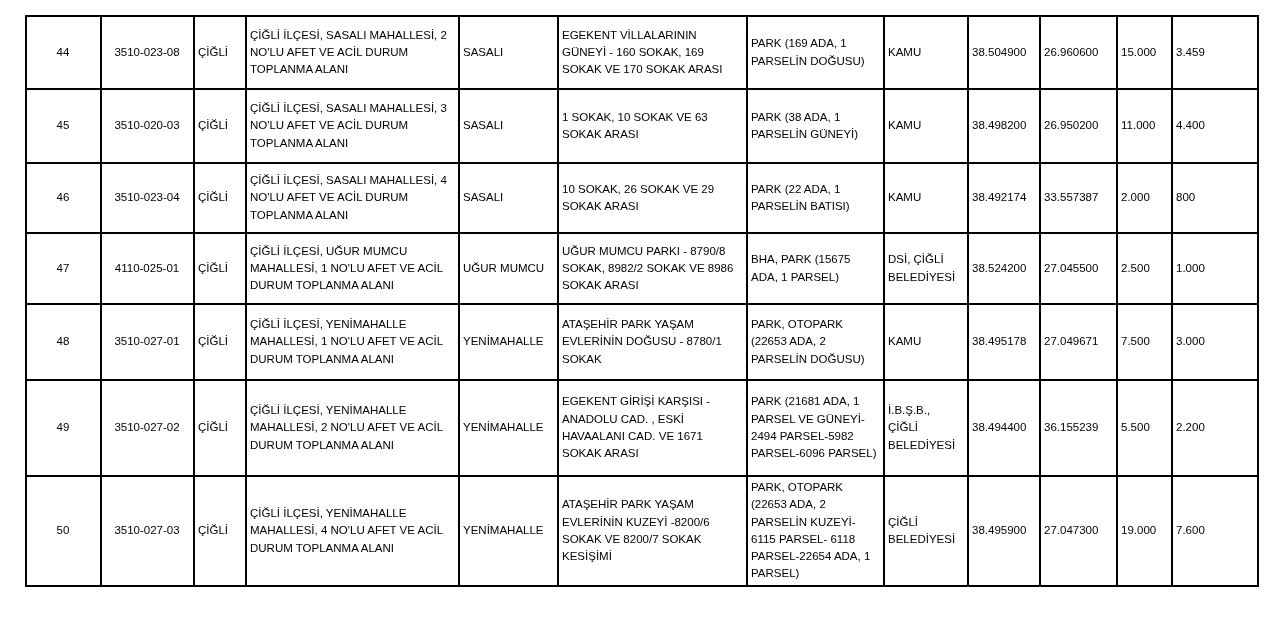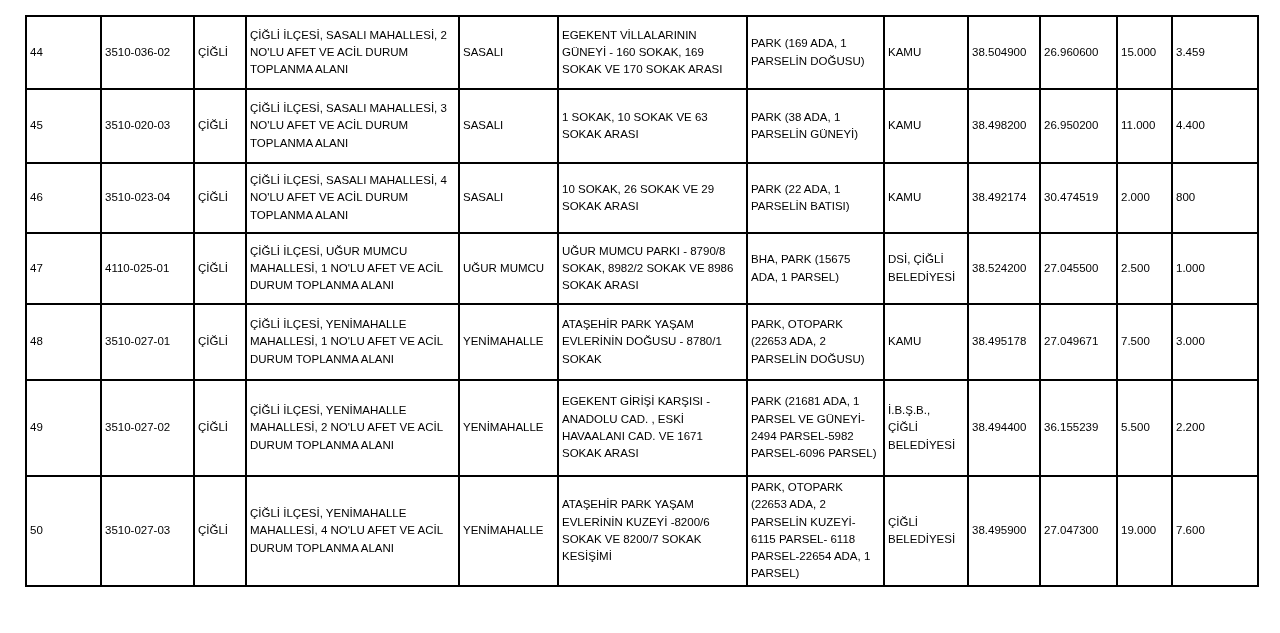--- a/index.html
+++ b/index.html
@@ -29,21 +29,21 @@
     line-height: 17.3px;
   }
   table.data-table td {
     border: 2px solid #000000;
     vertical-align: middle;
     padding: 2px 4px 2px 3px;
     overflow: hidden;
     word-wrap: break-word;
   }
   
-  td.col-no, td.col-code { }
+  td.col-no, td.col-code { text-align: center; }
   td.col-district, td.col-name, td.col-neighborhood,
   td.col-location, td.col-parcel, td.col-ownership { text-align: left; }
   td.col-lat, td.col-lng, td.col-area, td.col-capacity { text-align: left; }
 
   
   tr.r0 { height: 73px; }
   tr.r1 { height: 74px; }
   tr.r2 { height: 70px; }
   tr.r3 { height: 71px; }
   tr.r4 { height: 76px; }
@@ -65,21 +65,21 @@
       <col style="width:137px">
       <col style="width:84px">
       <col style="width:72px">
       <col style="width:77px">
       <col style="width:55px">
       <col style="width:86px">
     </colgroup>
     <tbody id="table-body">
         <tr class="r0">
           <td class="col-no">44</td>
-          <td class="col-code">3510-036-02</td>
+          <td class="col-code">3510-023-08</td>
           <td class="col-district">ÇİĞLİ</td>
           <td class="col-name">ÇİĞLİ İLÇESİ, SASALI MAHALLESİ, 2 NO'LU AFET VE ACİL DURUM TOPLANMA ALANI</td>
           <td class="col-neighborhood">SASALI</td>
           <td class="col-location">EGEKENT VİLLALARININ GÜNEYİ - 160 SOKAK, 169 SOKAK VE 170 SOKAK ARASI</td>
           <td class="col-parcel">PARK (169 ADA, 1 PARSELİN DOĞUSU)</td>
           <td class="col-ownership">KAMU</td>
           <td class="col-lat">38.504900</td>
           <td class="col-lng">26.960600</td>
           <td class="col-area">15.000</td>
           <td class="col-capacity">3.459</td>
@@ -101,21 +101,21 @@
         <tr class="r2">
           <td class="col-no">46</td>
           <td class="col-code">3510-023-04</td>
           <td class="col-district">ÇİĞLİ</td>
           <td class="col-name">ÇİĞLİ İLÇESİ, SASALI MAHALLESİ, 4 NO'LU AFET VE ACİL DURUM TOPLANMA ALANI</td>
           <td class="col-neighborhood">SASALI</td>
           <td class="col-location">10 SOKAK, 26 SOKAK VE 29 SOKAK ARASI</td>
           <td class="col-parcel">PARK (22 ADA, 1 PARSELİN BATISI)</td>
           <td class="col-ownership">KAMU</td>
           <td class="col-lat">38.492174</td>
-          <td class="col-lng">30.474519</td>
+          <td class="col-lng">33.557387</td>
           <td class="col-area">2.000</td>
           <td class="col-capacity">800</td>
         </tr>
         <tr class="r3">
           <td class="col-no">47</td>
           <td class="col-code">4110-025-01</td>
           <td class="col-district">ÇİĞLİ</td>
           <td class="col-name">ÇİĞLİ İLÇESİ, UĞUR MUMCU MAHALLESİ, 1 NO'LU AFET VE ACİL DURUM TOPLANMA ALANI</td>
           <td class="col-neighborhood">UĞUR MUMCU</td>
           <td class="col-location">UĞUR MUMCU PARKI - 8790/8 SOKAK, 8982/2 SOKAK VE 8986 SOKAK ARASI</td>

